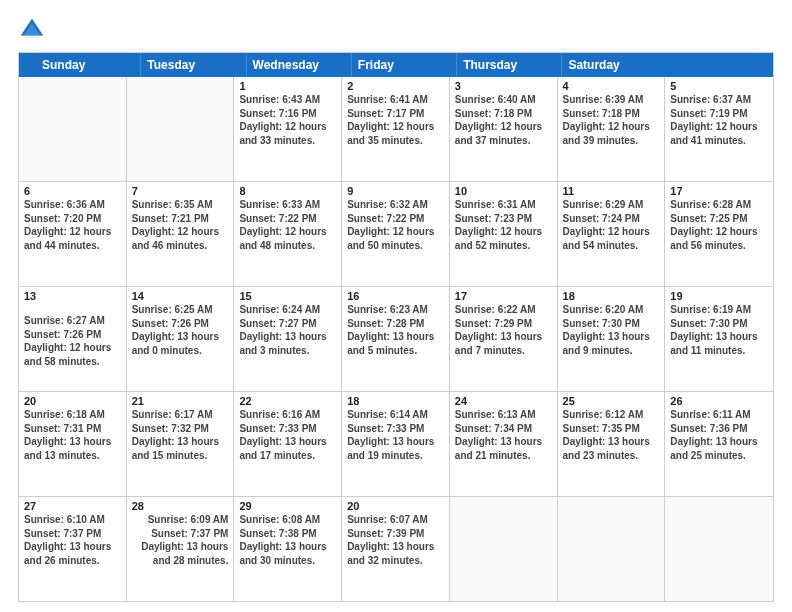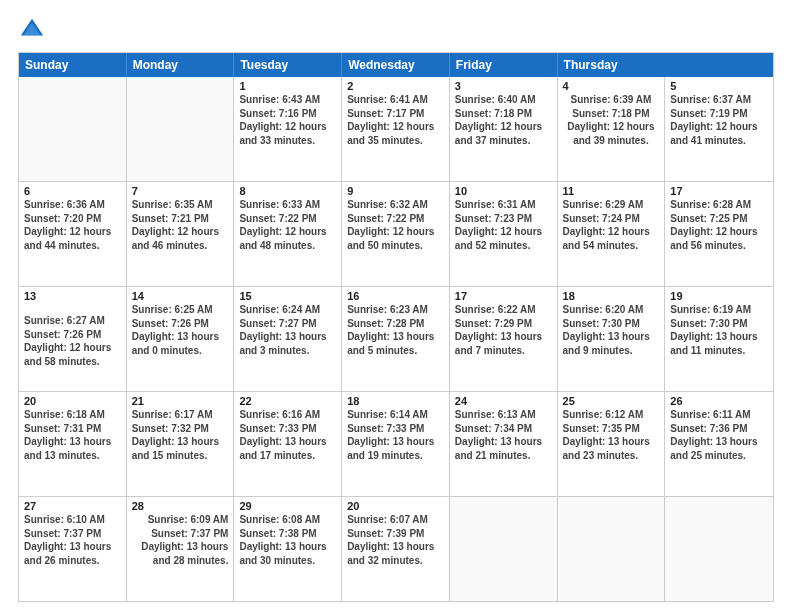--- a/index.html
+++ b/index.html
@@ -63,20 +63,21 @@
     .calendar {
       flex: 1;
       display: flex;
       flex-direction: column;
       border: 1px solid #ccc;
     }
     .cal-header {
       display: grid;
       grid-template-columns: repeat(7, 1fr);
       background: #1a6fc4;
+      padding-left: 17px;
     }
     .cal-header-cell {
       color: #fff;
       font-size: 12px;
       font-weight: bold;
       padding: 5px 6px;
       text-align: left;
       border-right: 1px solid #3a8fd4;
     }
     .cal-header-cell:last-child { border-right: none; }
@@ -133,25 +134,25 @@
     </div>
     <div class="title-block">
       <div class="month-title"></div>
       <div class="subtitle"></div>
     </div>
   </div>
 
   <div class="calendar">
     <div class="cal-header">
     <div class="cal-header-cell">Sunday</div>
-        <div class="cal-header-cell">Monday</div>
         <div class="cal-header-cell">Tuesday</div>
         <div class="cal-header-cell">Wednesday</div>
         <div class="cal-header-cell">Friday</div>
         <div class="cal-header-cell">Thursday</div>
+        <div class="cal-header-cell">Saturday</div>
       </div>
     <div class="cal-body">
     <div class="cal-row">
           <div class="cal-cell empty"></div>
           <div class="cal-cell empty"></div>
           <div class="cal-cell">
             <div class="day-num">1</div>
             <div class="day-info" style="white-space: pre-line;">Sunrise: 6:43 AM
 Sunset: 7:16 PM
 Daylight: 12 hours
@@ -166,21 +167,21 @@
           </div>
           <div class="cal-cell">
             <div class="day-num">3</div>
             <div class="day-info" style="white-space: pre-line;">Sunrise: 6:40 AM
 Sunset: 7:18 PM
 Daylight: 12 hours
 and 37 minutes.</div>
           </div>
           <div class="cal-cell">
             <div class="day-num">4</div>
-            <div class="day-info" style="white-space: pre-line; text-align: center;">Sunrise: 6:39 AM
+            <div class="day-info" style="white-space: pre-line;">Sunrise: 6:39 AM
 Sunset: 7:18 PM
 Daylight: 12 hours
 and 39 minutes.</div>
           </div>
           <div class="cal-cell">
             <div class="day-num">5</div>
             <div class="day-info" style="white-space: pre-line;">Sunrise: 6:37 AM
 Sunset: 7:19 PM
 Daylight: 12 hours
 and 41 minutes.</div>

